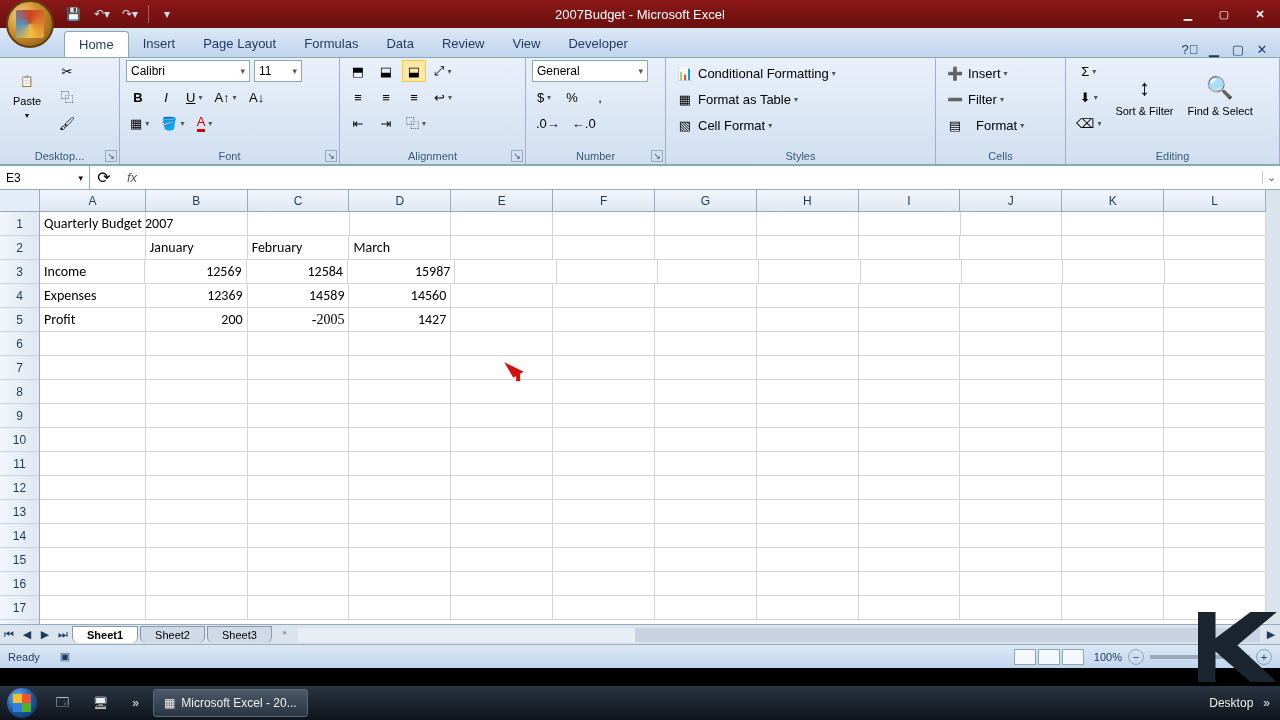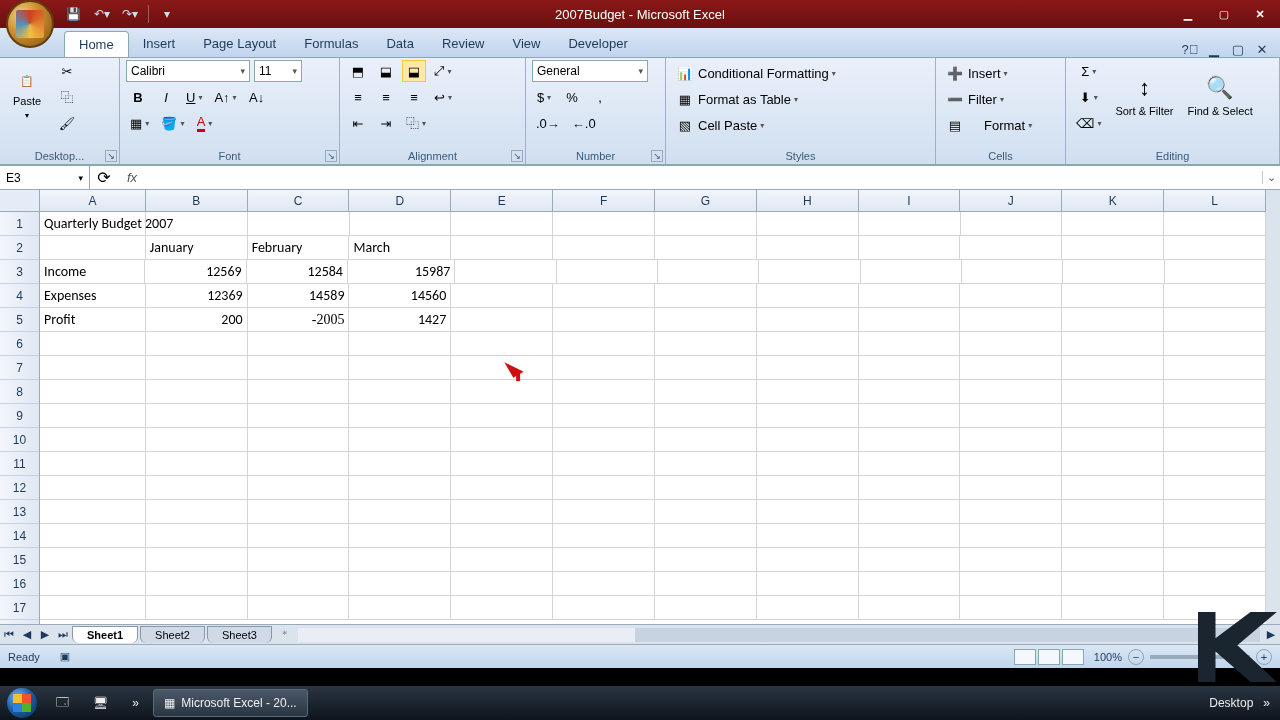--- a/index.html
+++ b/index.html
@@ -282,39 +282,39 @@
       <div class="rbtn dd" style="justify-content:flex-start;width:240px">
         <span class="ico">📊</span>
         <span style="margin-left:4px">Conditional Formatting</span>
       </div>
       <div class="rbtn dd" style="justify-content:flex-start;width:240px">
         <span class="ico">▦</span>
         <span style="margin-left:4px">Format as Table</span>
       </div>
       <div class="rbtn dd" style="justify-content:flex-start;width:240px">
         <span class="ico">▧</span>
-        <span style="margin-left:4px">Cell Paste</span>
+        <span style="margin-left:4px">Cell Format</span>
       </div>
     </div>
     <div class="group-label">Styles</div>
   </div>
 
   <div class="group" style="width:130px">
     <div class="group-body vstack" style="gap:4px;padding-top:2px">
       <div class="rbtn dd" style="justify-content:flex-start;width:108px">
         <span class="ico">➕</span>
         <span style="margin-left:4px">Insert</span>
       </div>
       <div class="rbtn dd" style="justify-content:flex-start;width:108px">
         <span class="ico">➖</span>
         <span style="margin-left:4px">Filter</span>
       </div>
       <div class="rbtn dd" style="justify-content:flex-start;width:108px">
         <span class="ico">▤</span>
-        <span style="margin-left:20px">Format</span>
+        <span style="margin-left:12px">Format</span>
       </div>
     </div>
     <div class="group-label">Cells</div>
   </div>
 
   <div class="group" style="flex:1">
     <div class="group-body">
       <div class="vstack">
         <div class="rbtn dd">
             <span>Σ</span>

